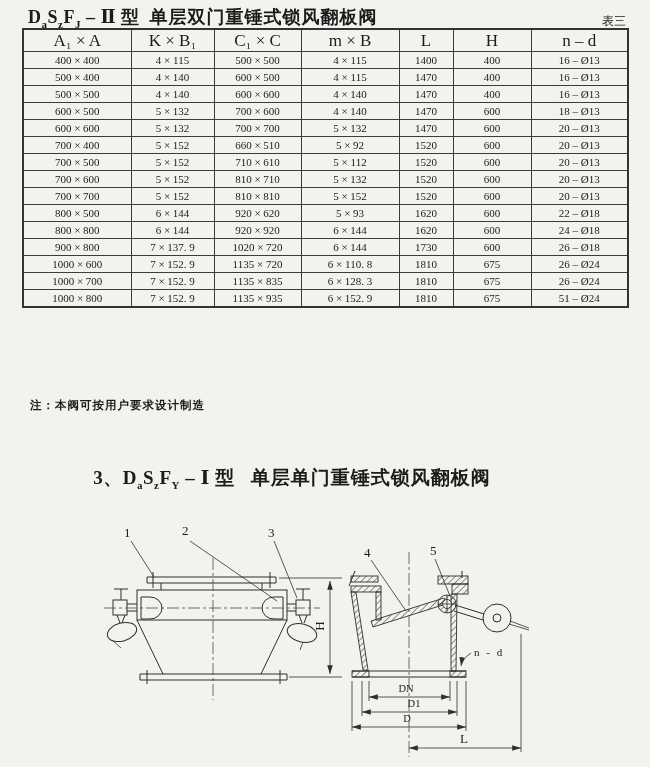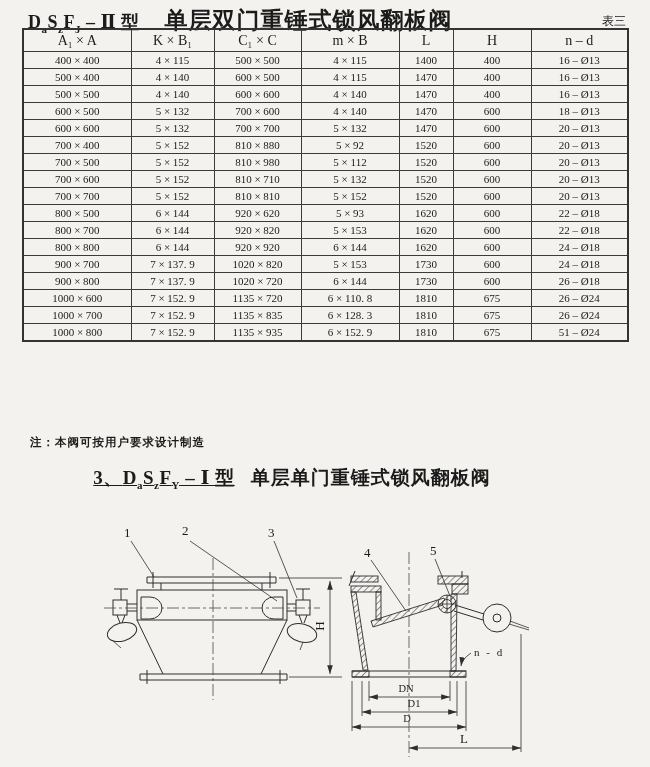--- a/index.html
+++ b/index.html
@@ -10,38 +10,38 @@
   }
   
   .smudge{position:absolute;pointer-events:none;}
   .sm1{top:0;left:368;width:282;height:20;background:rgba(105,105,105,.22);filter:blur(6px);}
   .sm2{top:2;left:565;width:85;height:15;background:rgba(75,75,75,.30);filter:blur(4px);}
   .sm3{top:148;left:641;width:9;height:70;background:rgba(95,95,95,.28);filter:blur(3px);}
   .sm4{top:447;left:212;width:330;height:18;background:rgba(125,125,125,.16);filter:blur(6px);}
   .sm5{top:512;left:598;width:52;height:13;background:rgba(120,120,120,.18);filter:blur(5px);}
 
   .title-row{position:absolute;top:5px;left:28px;white-space:nowrap;}
-  .model-code{font-weight:bold;font-size:18px;letter-spacing:.5px;text-decoration:underline;}
+  .model-code{font-weight:bold;font-size:18px;letter-spacing:.5px;}
   .model-code sub{font-size:11px;font-weight:bold;}
-  .title-name{font-weight:bold;font-size:23px;margin-left:25px;letter-spacing:1px;}
+  .title-name{font-weight:bold;font-size:18px;margin-left:10px;letter-spacing:1px;}
   .table-tag{position:absolute;top:13px;right:24px;font-size:12px;}
 
   table.spec{
     position:absolute;top:28px;left:22px;
     border-collapse:collapse;table-layout:fixed;width:605px;
     font-size:11px;
   }
   table.spec th,table.spec td{
     border:1px solid #3b3b3b;text-align:center;vertical-align:middle;
     padding:0;height:16px;font-weight:normal;white-space:nowrap;overflow:hidden;
   }
-  table.spec th{height:21px;font-size:14px;}
+  table.spec th{height:21px;font-size:17px;}
   table.spec{border:2px solid #333;}
 
-  .note{position:absolute;top:398px;left:30px;font-size:11.5px;font-weight:bold;letter-spacing:1px;margin-top:37px;}
+  .note{position:absolute;top:398px;left:30px;font-size:11.5px;font-weight:bold;letter-spacing:1px;}
 
   .section-heading{position:absolute;top:465px;left:0;width:584px;text-align:center;white-space:nowrap;}
   .section-heading .model-code{font-size:19px;}
   .section-heading .title-name{font-size:19px;margin-left:16px;}
 
   svg.diagram{position:absolute;top:505px;left:0;}
   svg .ln{stroke:#2e2e2e;stroke-width:1;fill:none;}
   svg .thin{stroke:#2e2e2e;stroke-width:.8;fill:none;}
   svg .cl{stroke:#4a4a4a;stroke-width:.8;fill:none;stroke-dasharray:12 3 3 3;}
   svg .hatched{fill:url(#hatch);stroke:#2e2e2e;stroke-width:.9;}
@@ -126,30 +126,30 @@
         <td>5 × 132</td>
         <td>700 × 700</td>
         <td>5 × 132</td>
         <td>1470</td>
         <td>600</td>
         <td>20 – Ø13</td>
       </tr>
       <tr>
         <td>700 × 400</td>
         <td>5 × 152</td>
-        <td>810 × 880</td>
+        <td>660 × 510</td>
         <td>5 × 92</td>
         <td>1520</td>
         <td>600</td>
         <td>20 – Ø13</td>
       </tr>
       <tr>
         <td>700 × 500</td>
         <td>5 × 152</td>
-        <td>810 × 980</td>
+        <td>710 × 610</td>
         <td>5 × 112</td>
         <td>1520</td>
         <td>600</td>
         <td>20 – Ø13</td>
       </tr>
       <tr>
         <td>700 × 600</td>
         <td>5 × 152</td>
         <td>810 × 710</td>
         <td>5 × 132</td>
@@ -169,43 +169,25 @@
       <tr>
         <td>800 × 500</td>
         <td>6 × 144</td>
         <td>920 × 620</td>
         <td>5 × 93</td>
         <td>1620</td>
         <td>600</td>
         <td>22 – Ø18</td>
       </tr>
       <tr>
-        <td>800 × 700</td>
-        <td>6 × 144</td>
-        <td>920 × 820</td>
-        <td>5 × 153</td>
-        <td>1620</td>
-        <td>600</td>
-        <td>22 – Ø18</td>
-      </tr>
-      <tr>
         <td>800 × 800</td>
         <td>6 × 144</td>
         <td>920 × 920</td>
         <td>6 × 144</td>
         <td>1620</td>
-        <td>600</td>
-        <td>24 – Ø18</td>
-      </tr>
-      <tr>
-        <td>900 × 700</td>
-        <td>7 × 137. 9</td>
-        <td>1020 × 820</td>
-        <td>5 × 153</td>
-        <td>1730</td>
         <td>600</td>
         <td>24 – Ø18</td>
       </tr>
       <tr>
         <td>900 × 800</td>
         <td>7 × 137. 9</td>
         <td>1020 × 720</td>
         <td>6 × 144</td>
         <td>1730</td>
         <td>600</td>

